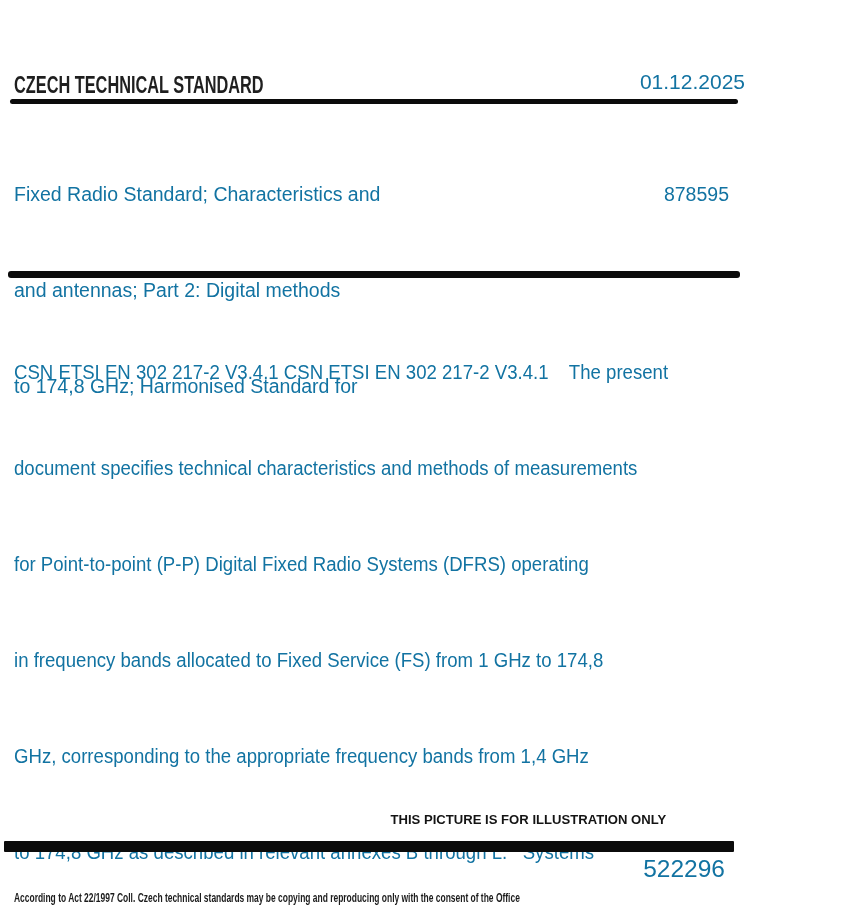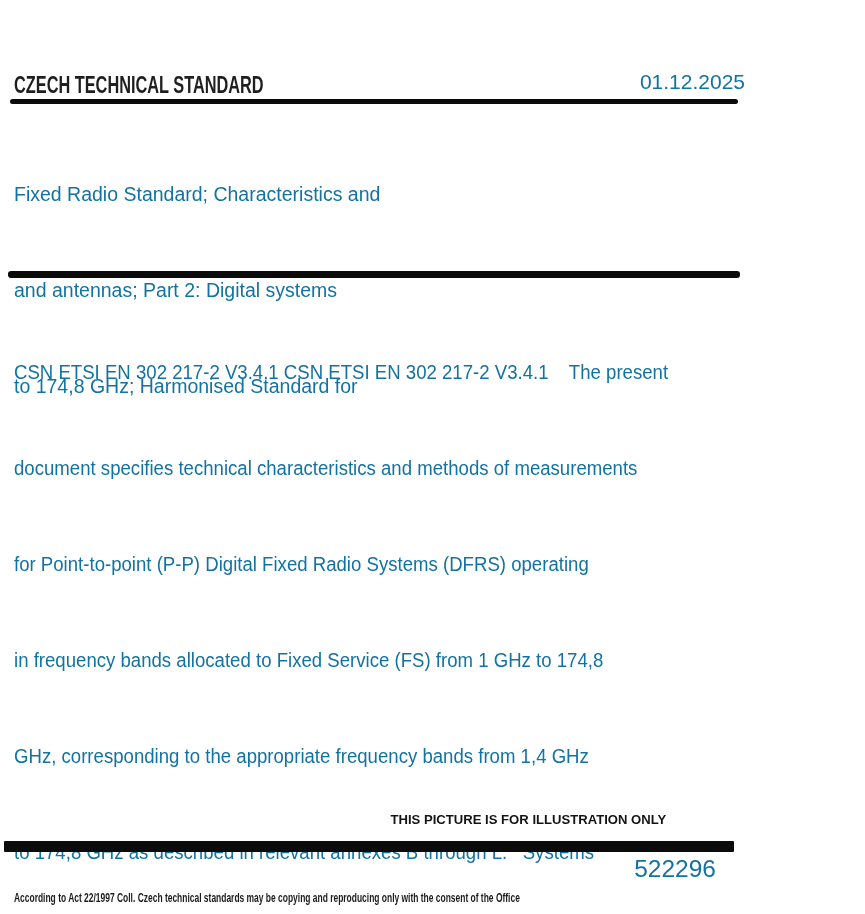--- a/index.html
+++ b/index.html
@@ -100,44 +100,45 @@
     font-weight: bold;
     line-height: 15px;
     color: #1b1b1b;
     transform: scaleX(0.65);
     transform-origin: 0 0;
     white-space: pre;
   }
   .footer-number {
     position: absolute;
     top: 855px;
-    right: 42px;
+    right: 33px;
     font-size: 24.5px;
     color: #1273a2;
     white-space: pre;
   }
 </style>
 </head>
 <body>
 
 <div class="page">
 
   <div class="header-title">CZECH TECHNICAL STANDARD</div>
 
   <div class="header-date">01.12.2025</div>
 
   <div class="rule rule-header"></div>
 
   <div class="title-left">
     <div>Fixed Radio Standard; Characteristics and</div>
-    <div>and antennas; Part 2: Digital systems</div>
+    <div>and antennas; Part 2: Digital methods</div>
     <div>to 174,8 GHz; Harmonised Standard for</div>
   </div>
 
   <div class="title-right">
+    <div>878595</div>
   </div>
 
   <div class="rule rule-title"></div>
 
   <div class="abstract">
     <div>CSN ETSI EN 302 217-2 V3.4.1 CSN ETSI EN 302 217-2 V3.4.1    The present</div>
     <div>document specifies technical characteristics and methods of measurements</div>
     <div>for Point-to-point (P-P) Digital Fixed Radio Systems (DFRS) operating</div>
     <div>in frequency bands allocated to Fixed Service (FS) from 1 GHz to 174,8</div>
     <div>GHz, corresponding to the appropriate frequency bands from 1,4 GHz</div>

